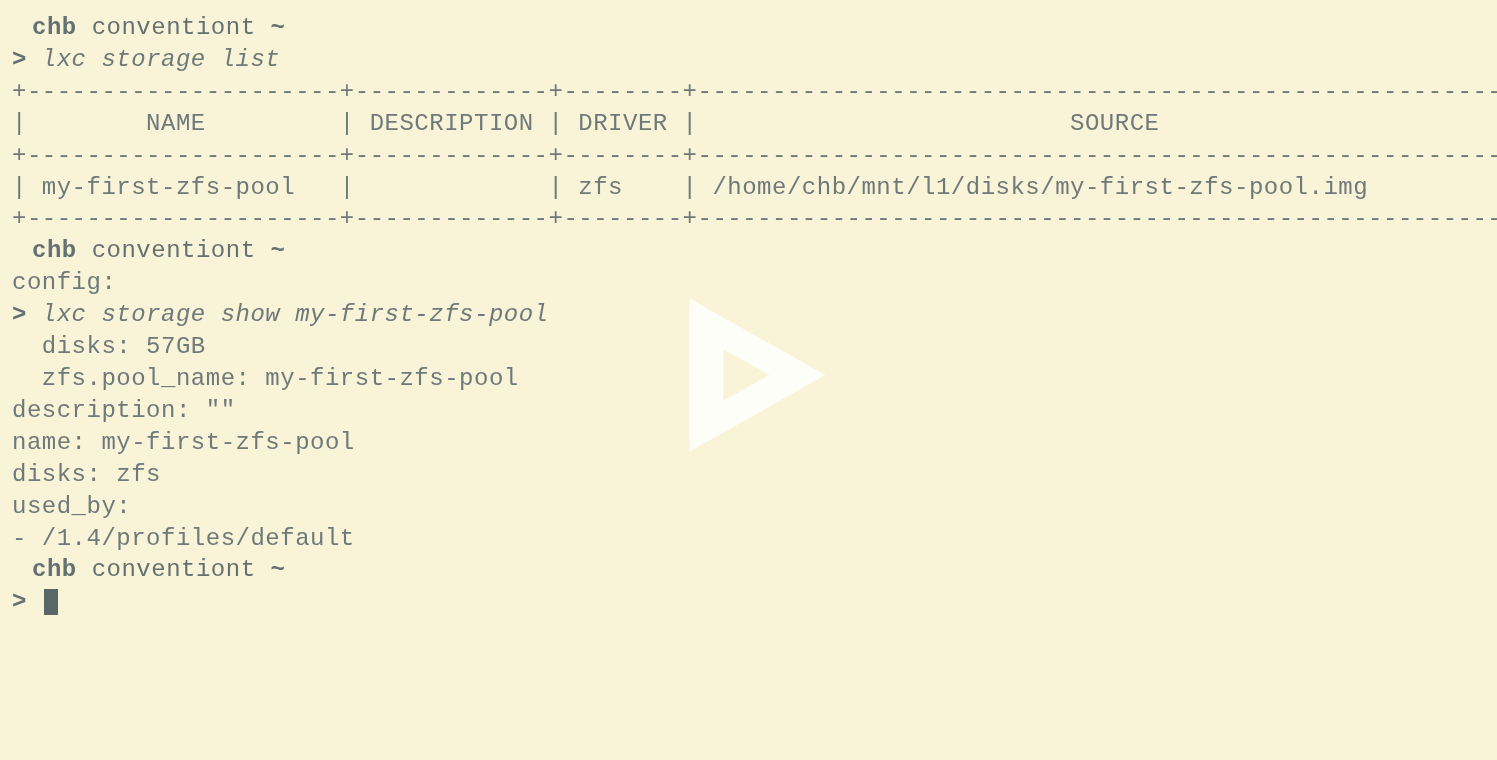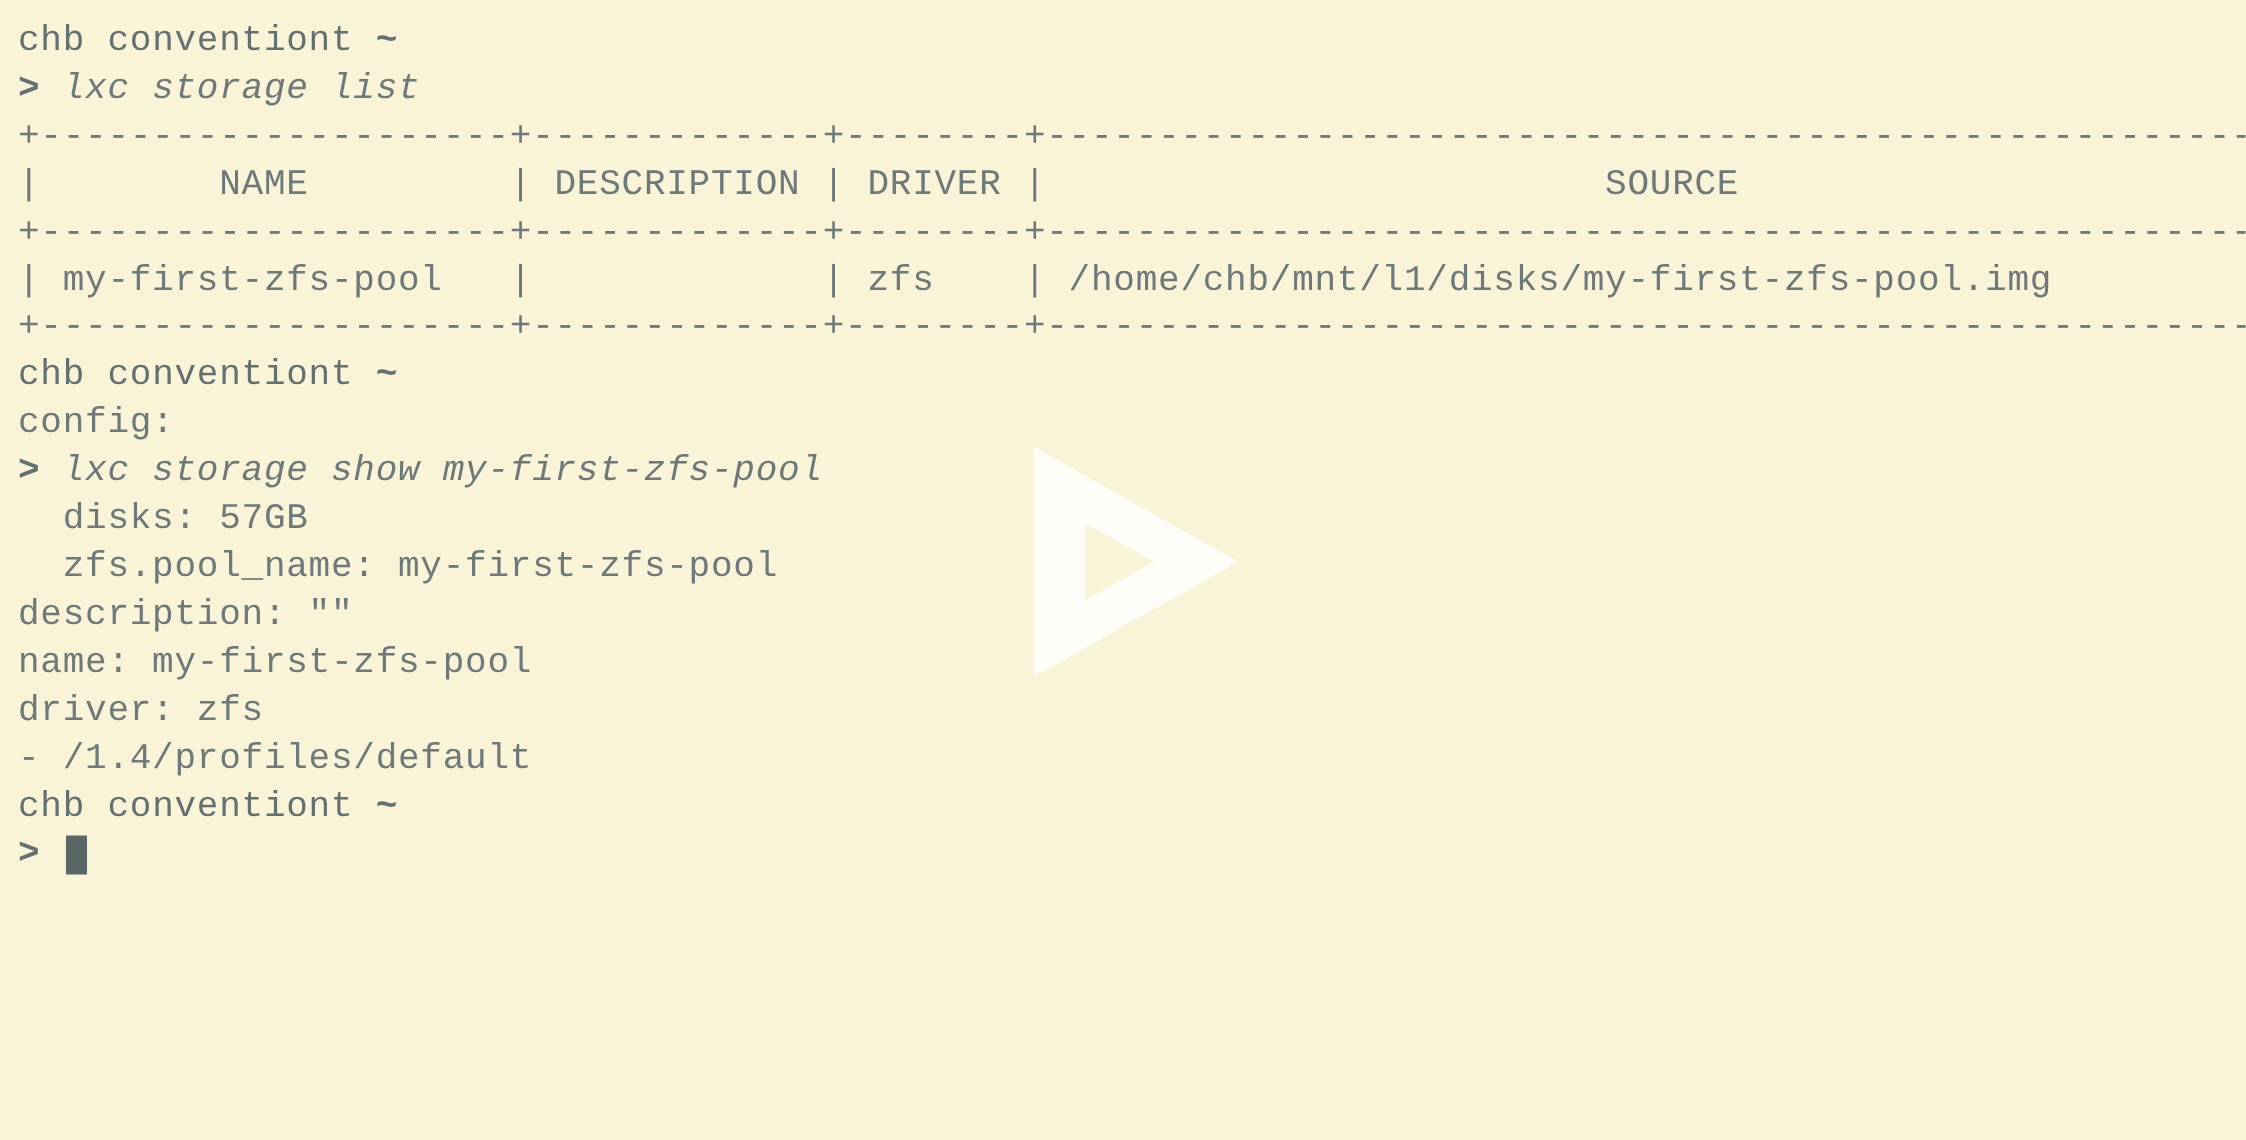--- a/index.html
+++ b/index.html
@@ -18,21 +18,22 @@
       width: 1497px;
       height: 760px;
       overflow: hidden;
     }
     .line {
       white-space: pre;
       letter-spacing: 0.5px;
     }
     .user {
       color: #647171;
-      font-weight: normal;
+      font-weight: bold;
+      margin-left: 20px;
     }
     .host {
       color: #647171;
       font-weight: normal;
     }
     .tilde {
       color: #647171;
       font-weight: bold;
     }
     .prompt-symbol {
@@ -82,21 +83,22 @@
   <div class="line output">+---------------------+-------------+--------+---------------------------------------------------------+---------+</div>
 
   <div class="line"><span class="user">chb</span> <span class="host">conventiont</span> <span class="tilde">~</span></div>
   <div class="line output">config:</div>
 
   <div class="line"><span class="prompt-symbol">&gt;</span> <span class="cmd">lxc storage show my-first-zfs-pool</span></div>
   <div class="line output">  disks: 57GB</div>
   <div class="line output">  zfs.pool_name: my-first-zfs-pool</div>
   <div class="line output">description: ""</div>
   <div class="line output">name: my-first-zfs-pool</div>
-  <div class="line output">driver: zfs</div>
+  <div class="line output">disks: zfs</div>
+  <div class="line output">used_by:</div>
   <div class="line output">- /1.4/profiles/default</div>
 
   <div class="line"><span class="user">chb</span> <span class="host">conventiont</span> <span class="tilde">~</span></div>
   <div class="line"><span class="prompt-symbol">&gt;</span> <span class="cursor"></span></div>
 
 </div>
 
 <div class="play-overlay">
   <svg viewBox="0 0 100 100">
     <path d="M 15 5 L 95 50 L 15 95 Z M 35 35 L 35 65 L 62 50 Z" fill-rule="evenodd"></path>

